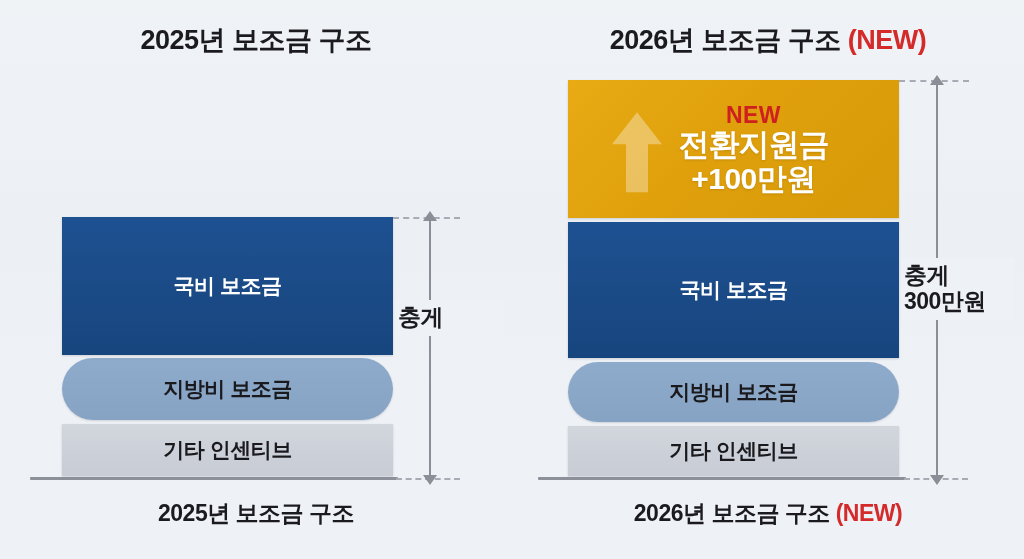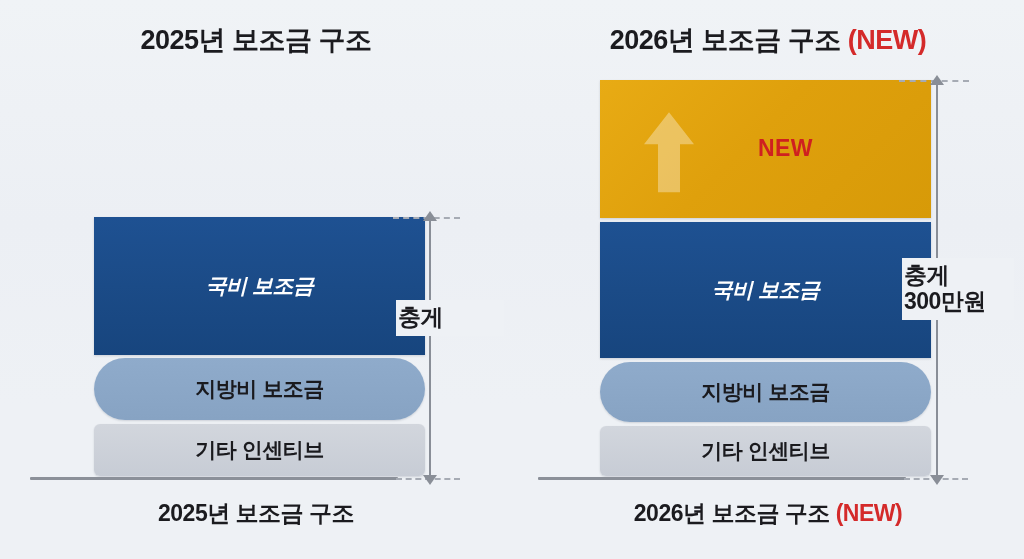--- a/index.html
+++ b/index.html
@@ -74,36 +74,33 @@
     left: 0;
     width: 100%;
     box-sizing: border-box;
     display: flex;
     align-items: center;
     justify-content: center;
     font-size: 21px;
     font-weight: bold;
     letter-spacing: -0.5px;
     box-shadow: 0 1px 2px rgba(40,50,70,0.16);
-    margin-left: 32px;
   }
   .seg-national {
     background: linear-gradient(180deg, #1e5192 0%, #1b4b87 50%, #17457e 100%);
     color: #ffffff;
-    font-style: italic;
   }
   .seg-local {
     background: linear-gradient(180deg, #8fabcb 0%, #87a3c3 100%);
     color: #1a1a1e;
     border-radius: 31px;
   }
   .seg-etc {
     background: linear-gradient(180deg, #d2d6dd 0%, #c7ccd5 100%);
     color: #1a1a1e;
-    border-radius: 6px;
   }
   .seg-new {
     background: linear-gradient(135deg, #e8ab14 0%, #dfa00c 45%, #d79a08 100%);
     color: #ffffff;
     display: block;
   }
 
   
   .new-inner {
     position: relative;
@@ -273,20 +270,22 @@
 
     <div class="stack">
 
       <div class="seg seg-new" style="top:80px; height:138px;">
         <div class="new-inner">
           <svg class="up-arrow-icon" viewBox="0 0 54 84">
             <polygon points="27,2 52,34 38,34 38,82 16,82 16,34 2,34" fill="rgba(255,255,255,0.34)"></polygon>
           </svg>
           <div class="new-text-block">
             <div class="new-badge">NEW</div>
+            <div class="new-title">전환지원금</div>
+            <div class="new-amount">+100만원</div>
           </div>
         </div>
       </div>
 
       <div class="seg seg-national" style="top:222px; height:136px;">
         <span>국비 보조금</span>
       </div>
 
       <div class="seg seg-local" style="top:362px; height:60px;">
         <span>지방비 보조금</span>

